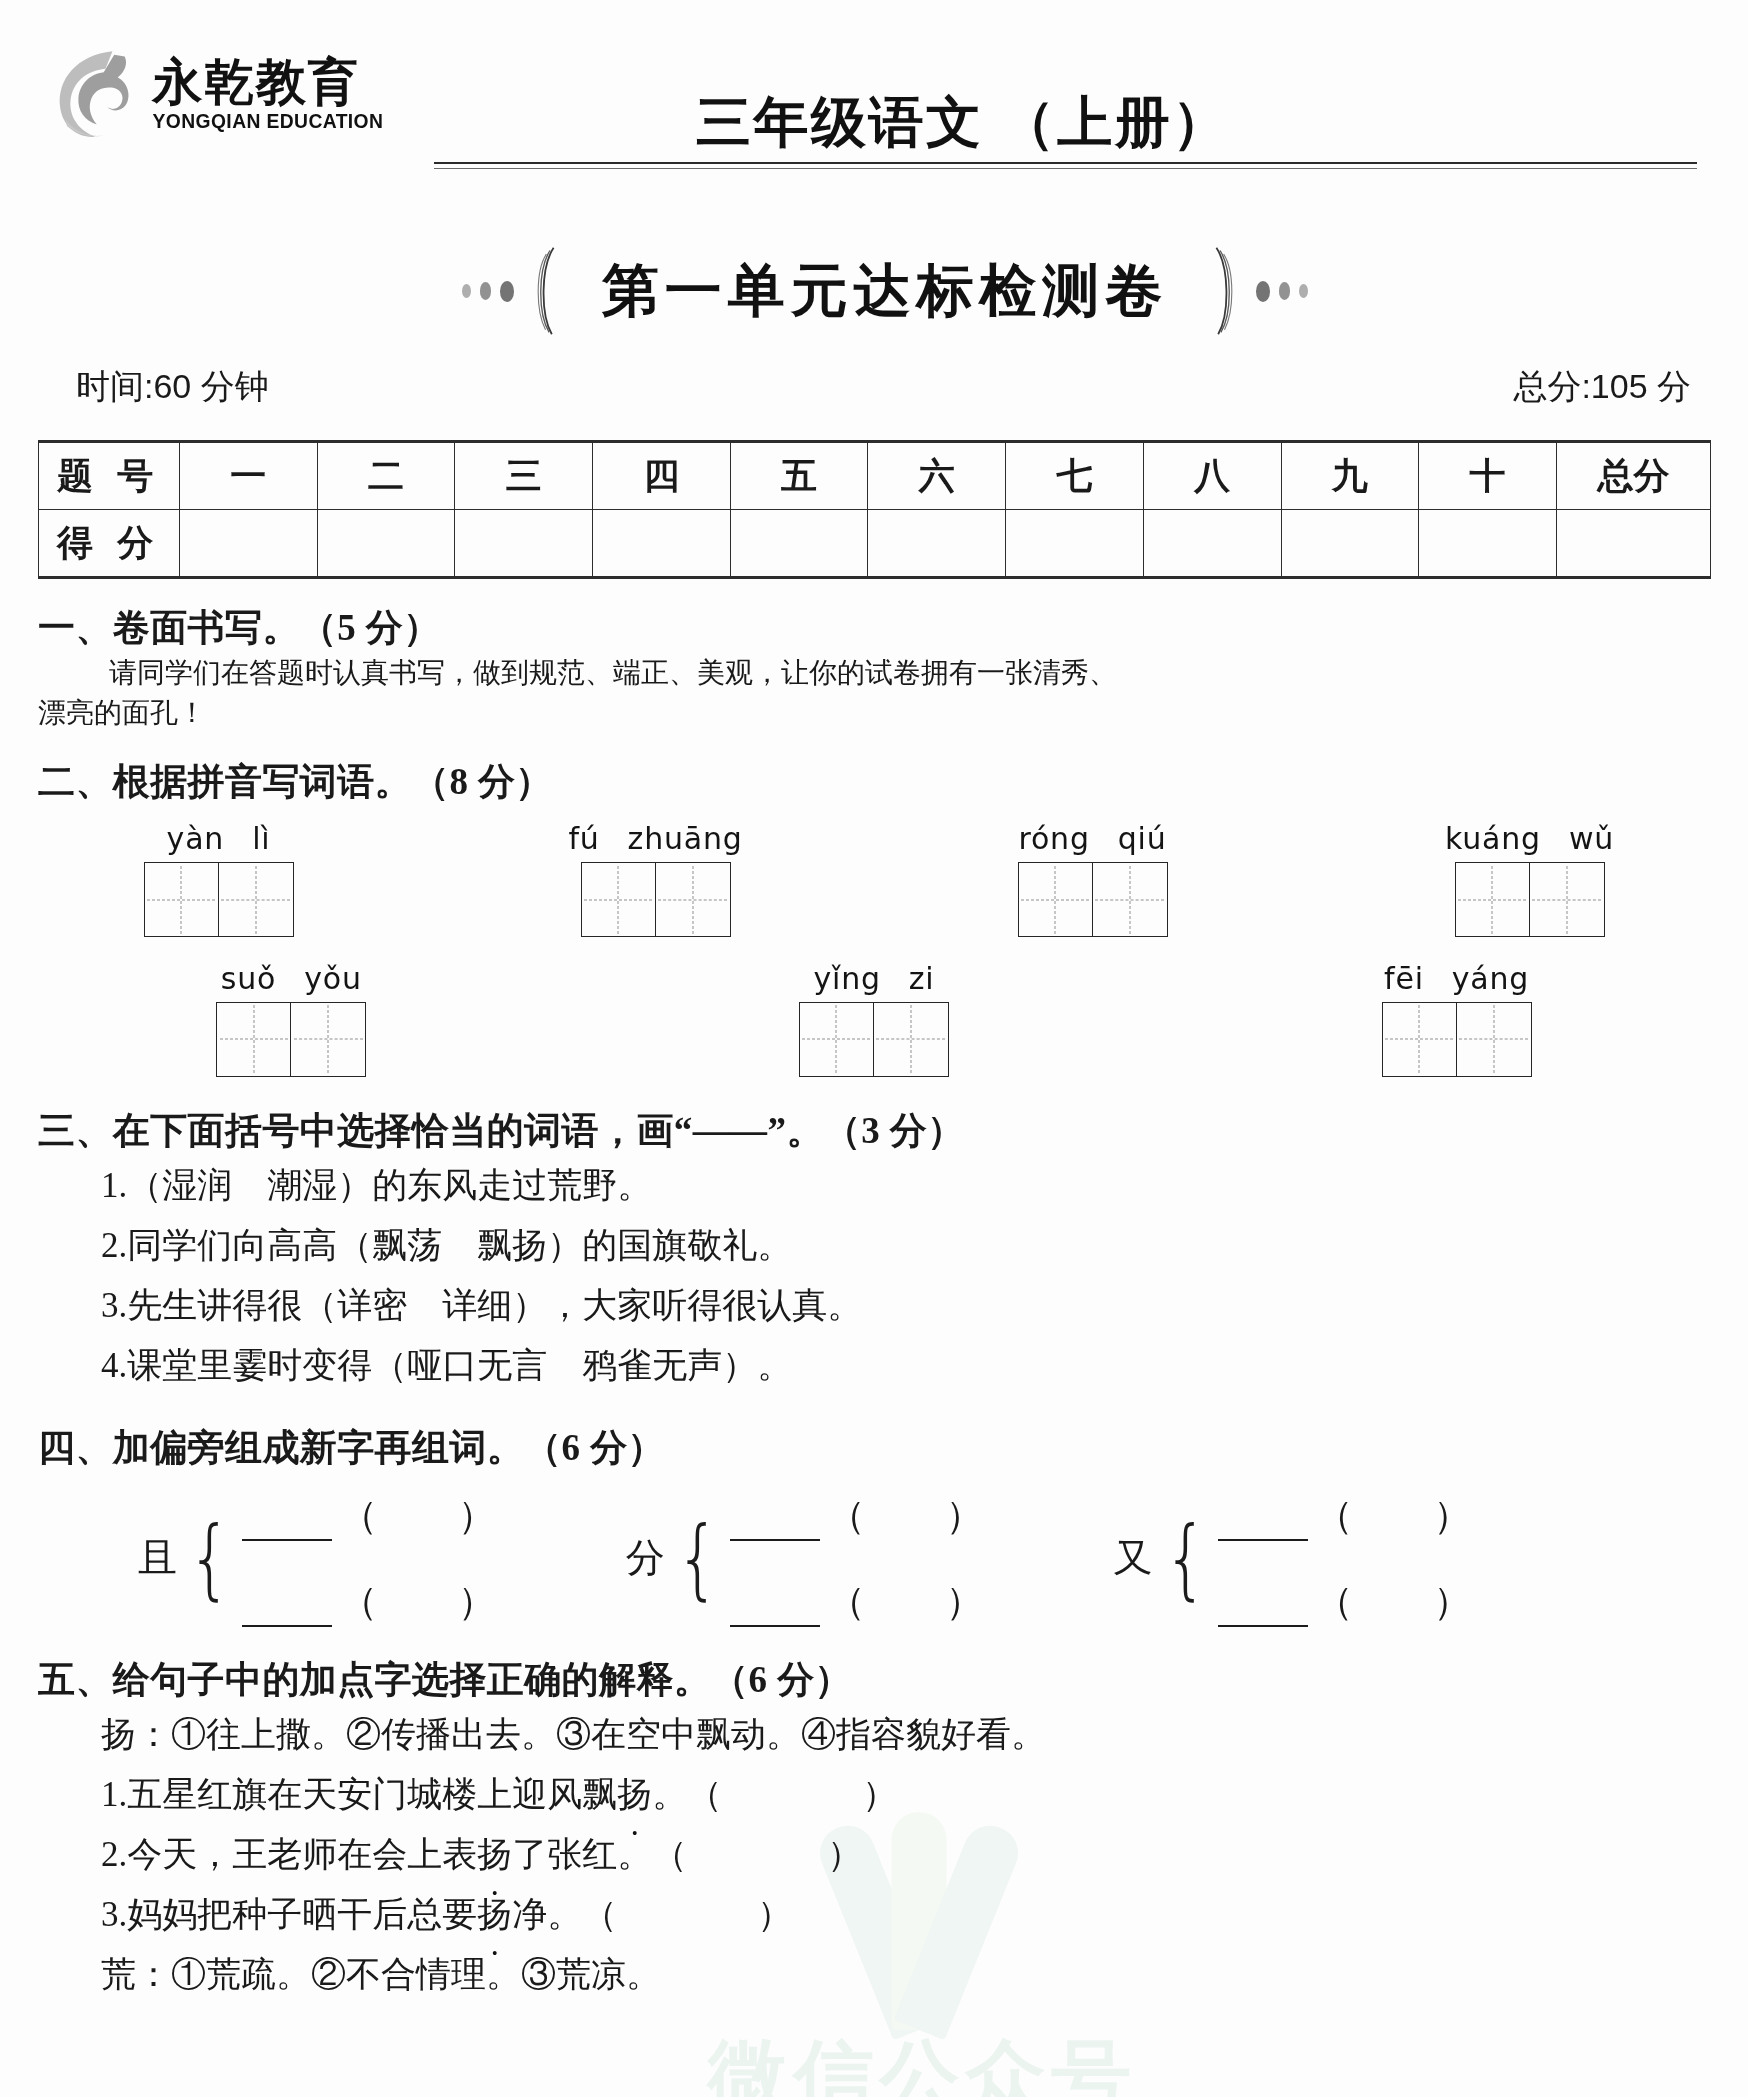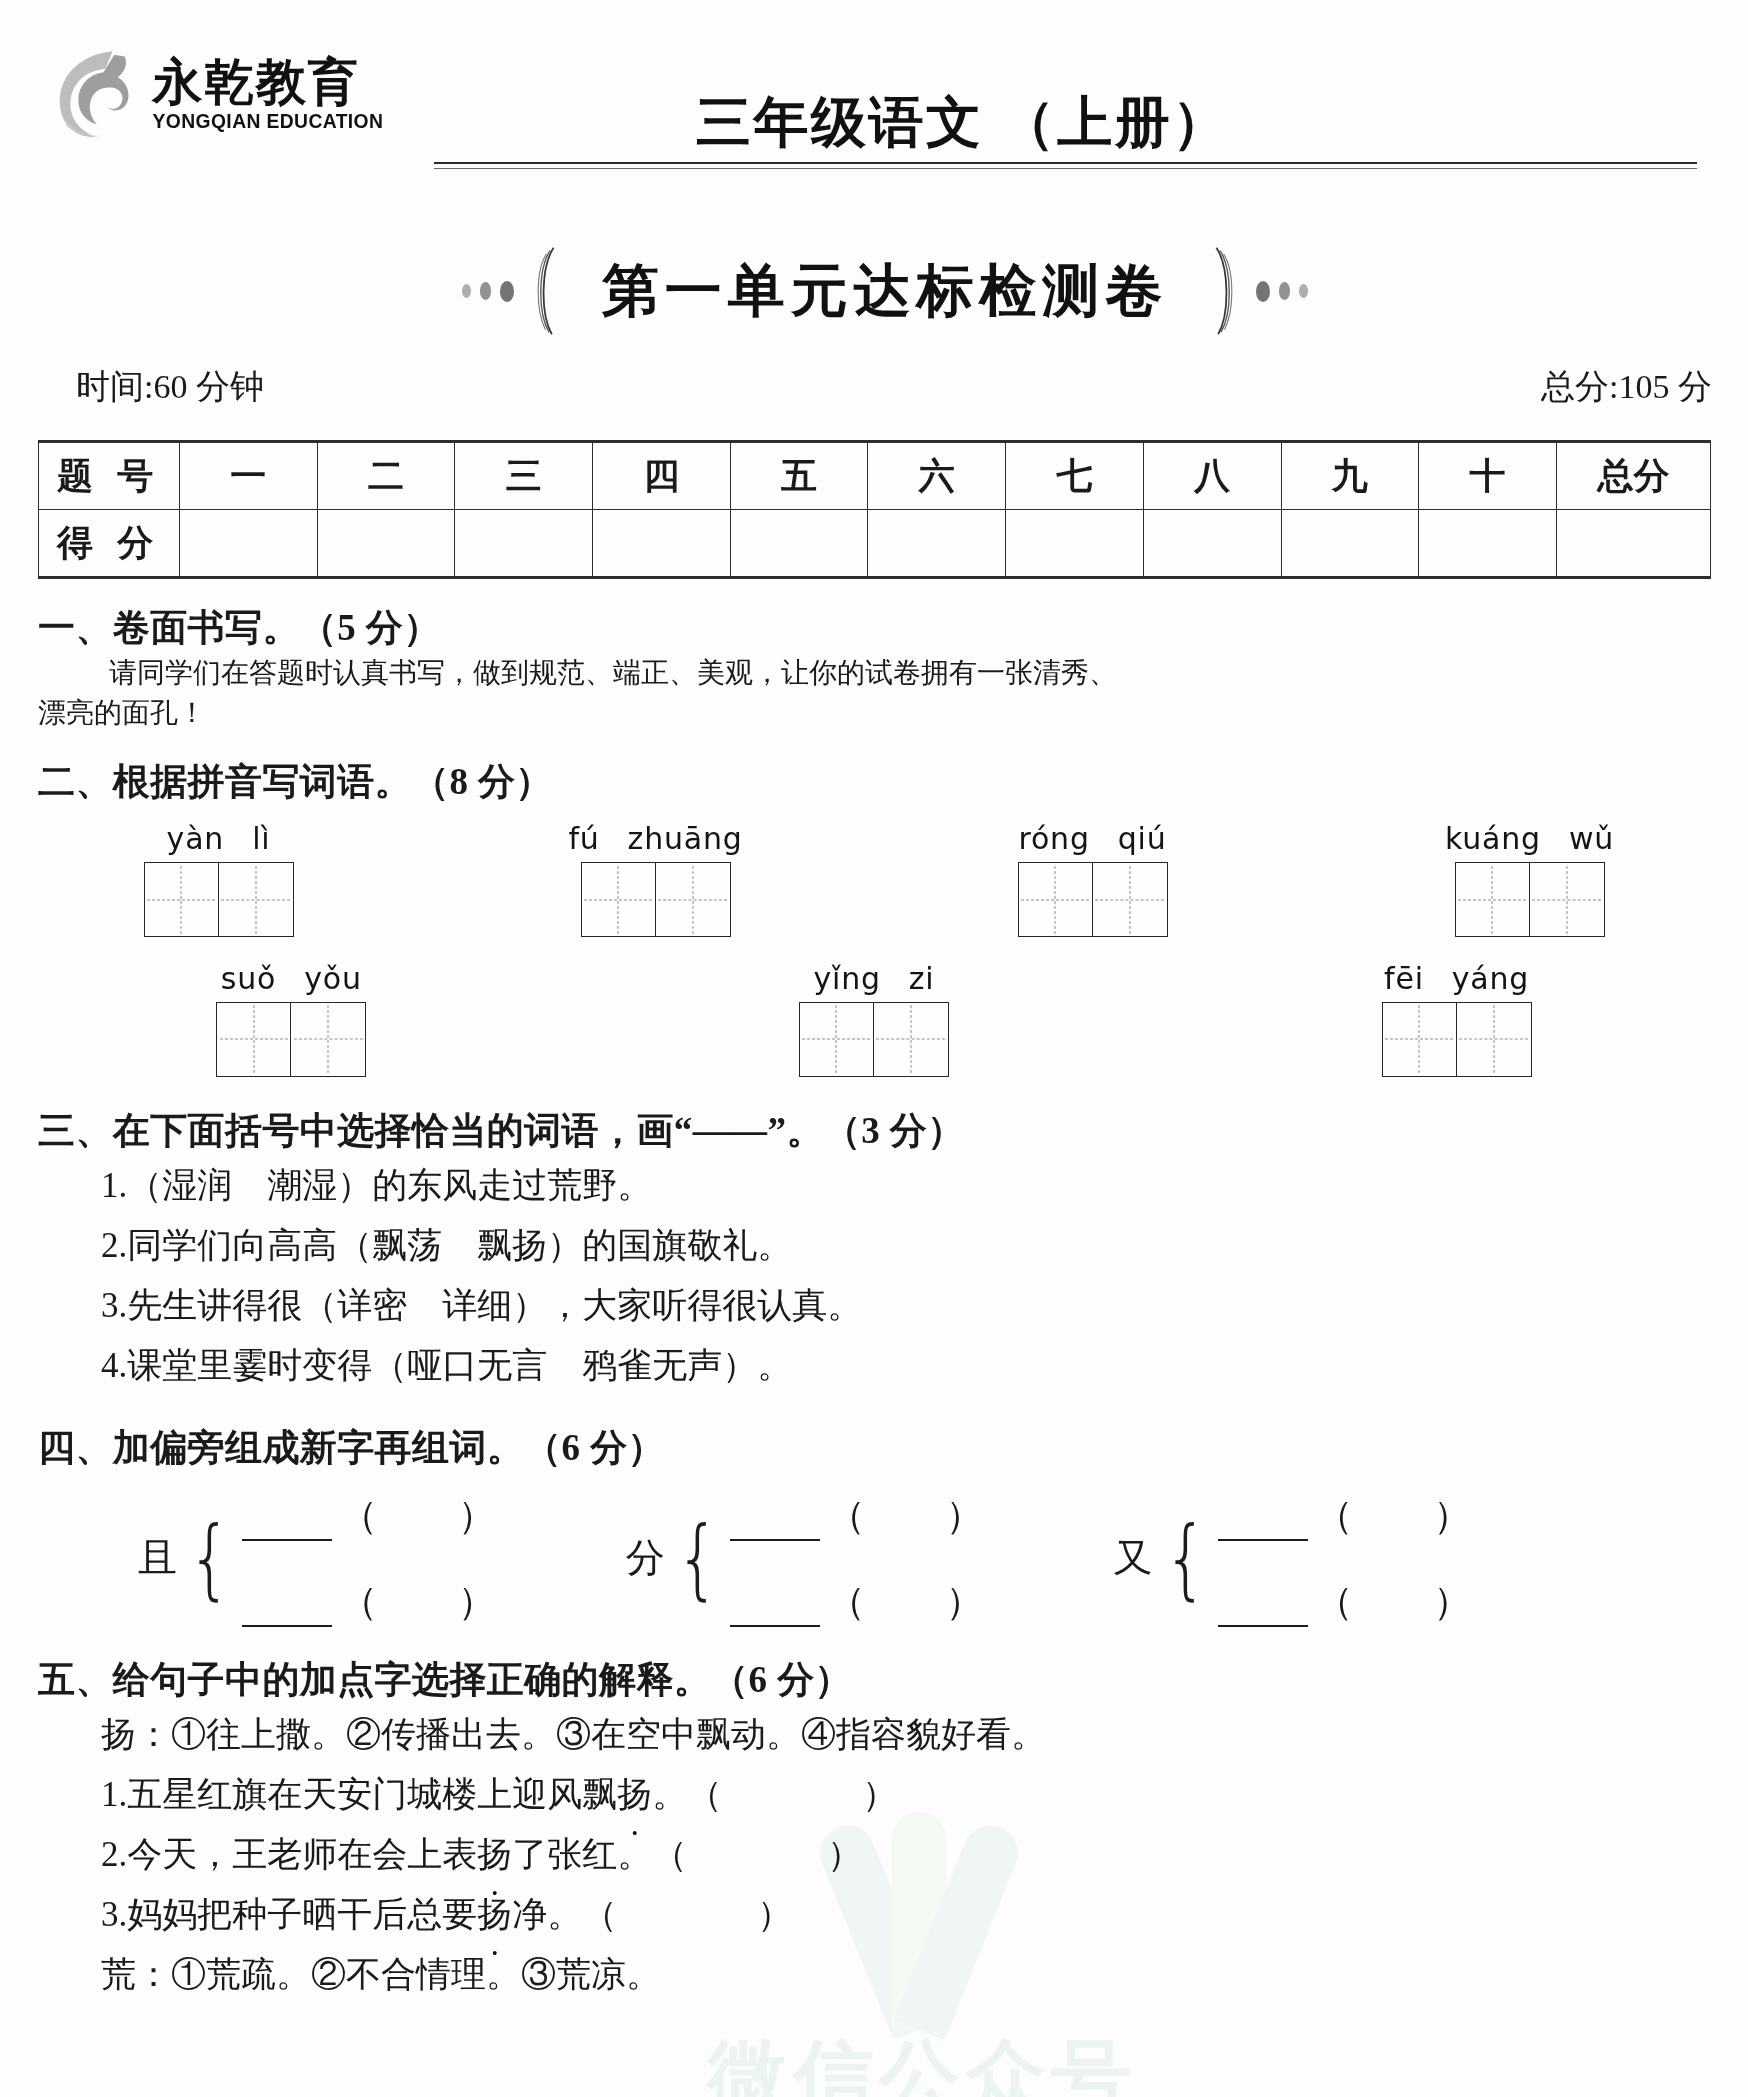--- a/index.html
+++ b/index.html
@@ -81,22 +81,22 @@
   .swoosh { width:63px; height:90px; position:relative; }
   .banner-title {
     font-family:"Liberation Serif", serif; font-weight:bold;
     font-size:57px; letter-spacing:5.9px; color:#111;
     margin:0 25px; white-space:nowrap;
   }
 
   
   .meta-row {
     display:flex; justify-content:space-between;
-    margin:25px 36px 0 76px;
-    font-size:34px; font-family:Liberation Serif, serif;
+    margin:25px 57px 0 76px;
+    font-size:34px; font-family:Liberation Sans, sans-serif;
   }
 
   
   .score-table {
     margin:30px 38px 0 38px;
     border-collapse:collapse; width:1673px;
     table-layout:fixed;
   }
   .score-table td {
     border:1.3px solid #2d2d2d;

